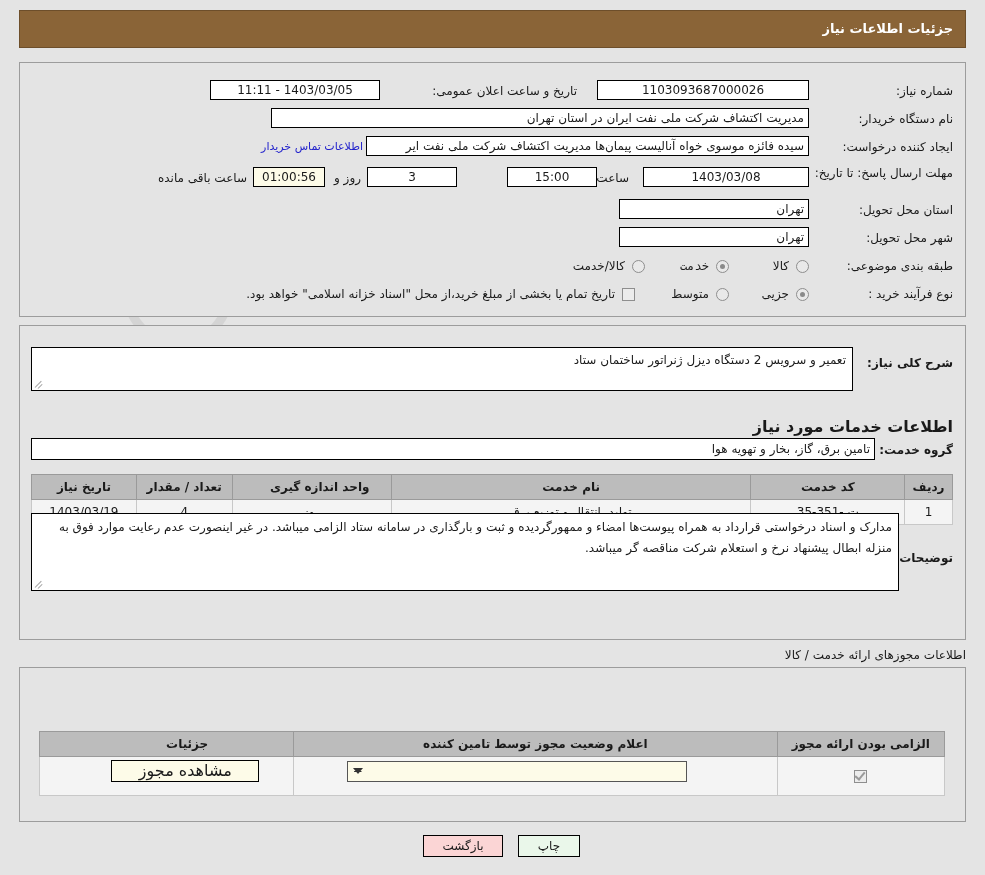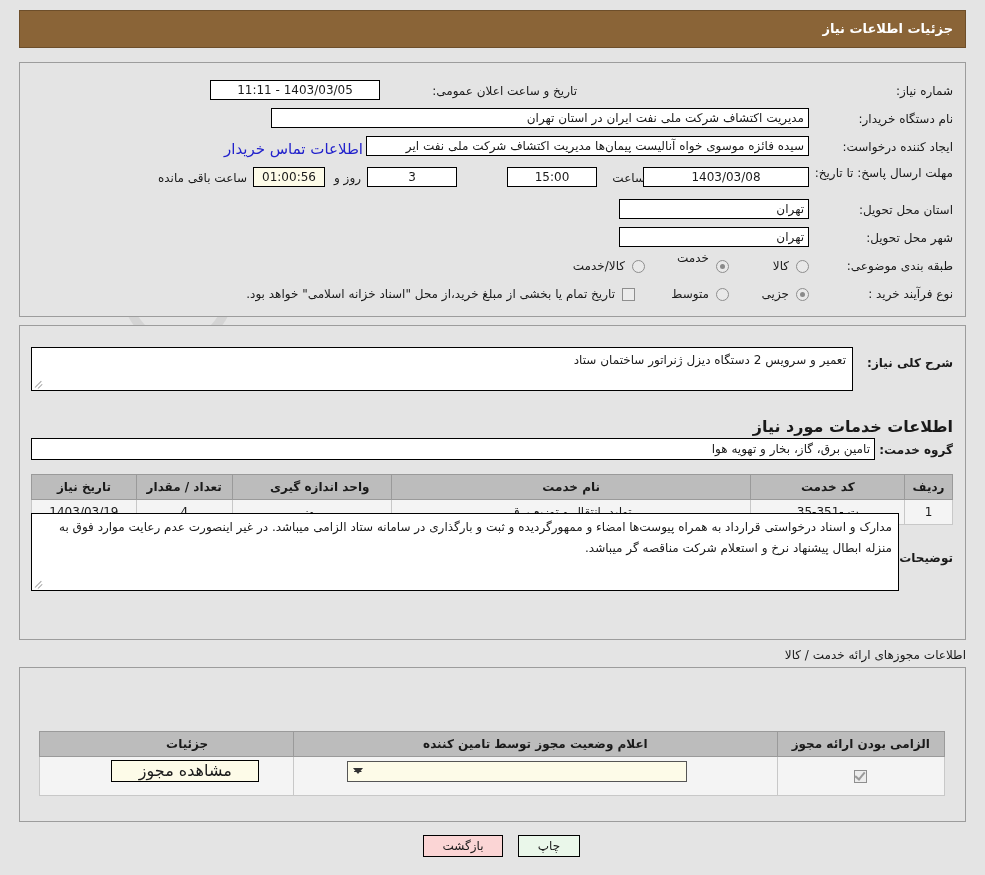--- a/index.html
+++ b/index.html
@@ -65,21 +65,21 @@
     position:absolute;
     border:1px solid #000;background:#ffffff;
     box-sizing:border-box;height:20px;line-height:18px;
     font-size:12px;padding:0 4px;white-space:nowrap;overflow:hidden;
   }
   .fld.center{text-align:center;}
   .fld.right{text-align:right;}
   .fld.cream{background:#fdfbe8;}
 
   .link{
-    position:absolute;color:#2222cc;font-size:15px;white-space:nowrap;
+    position:absolute;color:#2222cc;font-size:11px;white-space:nowrap;
     cursor:pointer;
   }
 
   
   .radio{
     position:absolute;width:13px;height:13px;border-radius:50%;
     border:1px solid #8e8e8e;background:#e9e9e9;box-sizing:border-box;
   }
   .radio.on::after{
     content:"";position:absolute;left:3px;top:3px;width:5px;height:5px;
@@ -177,53 +177,54 @@
 
 <div class="layer">
 
 <div class="topbar">
   <div class="ttl">جزئیات اطلاعات نیاز</div>
 </div>
 
 <div class="panel" id="panel-main">
 
   <div class="lbl" style="right:12px;top:21px;">شماره نیاز:</div>
+  <div class="fld center" style="right:156px;top:17px;width:212px;">1103093687000026</div>
 
   <div class="lbl" style="right:388px;top:21px;">تاریخ و ساعت اعلان عمومی:</div>
   <div class="fld center" style="right:585px;top:17px;width:170px;">1403/03/05 - 11:11</div>
 
   <div class="lbl" style="right:12px;top:49px;">نام دستگاه خریدار:</div>
   <div class="fld right" style="right:156px;top:45px;width:538px;">مدیریت اکتشاف شرکت ملی نفت ایران در استان تهران</div>
 
   <div class="lbl" style="right:12px;top:77px;">ایجاد کننده درخواست:</div>
   <div class="fld right" style="right:156px;top:73px;width:443px;">سیده فائزه موسوی خواه آنالیست پیمان‌ها مدیریت اکتشاف شرکت ملی نفت ایر</div>
   <div class="link" style="right:602px;top:77px;">اطلاعات تماس خریدار</div>
 
   <div class="lbl" style="right:12px;top:103px;width:140px;white-space:normal;line-height:15px;">مهلت ارسال پاسخ: تا تاریخ:</div>
   <div class="fld center" style="right:156px;top:104px;width:166px;">1403/03/08</div>
-  <div class="lbl" style="right:320px;top:108px;">ساعت</div>
+  <div class="lbl" style="right:336px;top:108px;">ساعت</div>
   <div class="fld center" style="right:368px;top:104px;width:90px;">15:00</div>
   <div class="fld center" style="right:508px;top:104px;width:90px;">3</div>
   <div class="lbl" style="right:604px;top:108px;">روز و</div>
   <div class="fld cream center" style="right:640px;top:104px;width:72px;">01:00:56</div>
   <div class="lbl" style="right:718px;top:108px;">ساعت باقی مانده</div>
 
   <div class="lbl" style="right:12px;top:140px;">استان محل تحویل:</div>
   <div class="fld right" style="right:156px;top:136px;width:190px;">تهران</div>
 
   <div class="lbl" style="right:12px;top:168px;">شهر محل تحویل:</div>
   <div class="fld right" style="right:156px;top:164px;width:190px;">تهران</div>
 
   <div class="lbl" style="right:12px;top:196px;">طبقه بندی موضوعی:</div>
 
   <div class="radio" id="cat-r0" style="right:156px;top:197px;"></div>
   <div class="lbl" style="right:176px;top:196px;">کالا</div>
 
   <div class="radio on" id="cat-r1" style="right:236px;top:197px;"></div>
-  <div class="lbl" style="right:256px;top:188px;">خدمت</div>
+  <div class="lbl" style="right:256px;top:196px;font-family:Liberation Mono, monospace;">خدمت</div>
 
   <div class="radio" id="cat-r2" style="right:320px;top:197px;"></div>
   <div class="lbl" style="right:340px;top:196px;">کالا/خدمت</div>
 
   <div class="lbl" style="right:12px;top:224px;">نوع فرآیند خرید :</div>
 
   <div class="radio on" id="prc-r0" style="right:156px;top:225px;"></div>
   <div class="lbl" style="right:176px;top:224px;">جزیی</div>
 
   <div class="radio" id="prc-r1" style="right:236px;top:225px;"></div>

